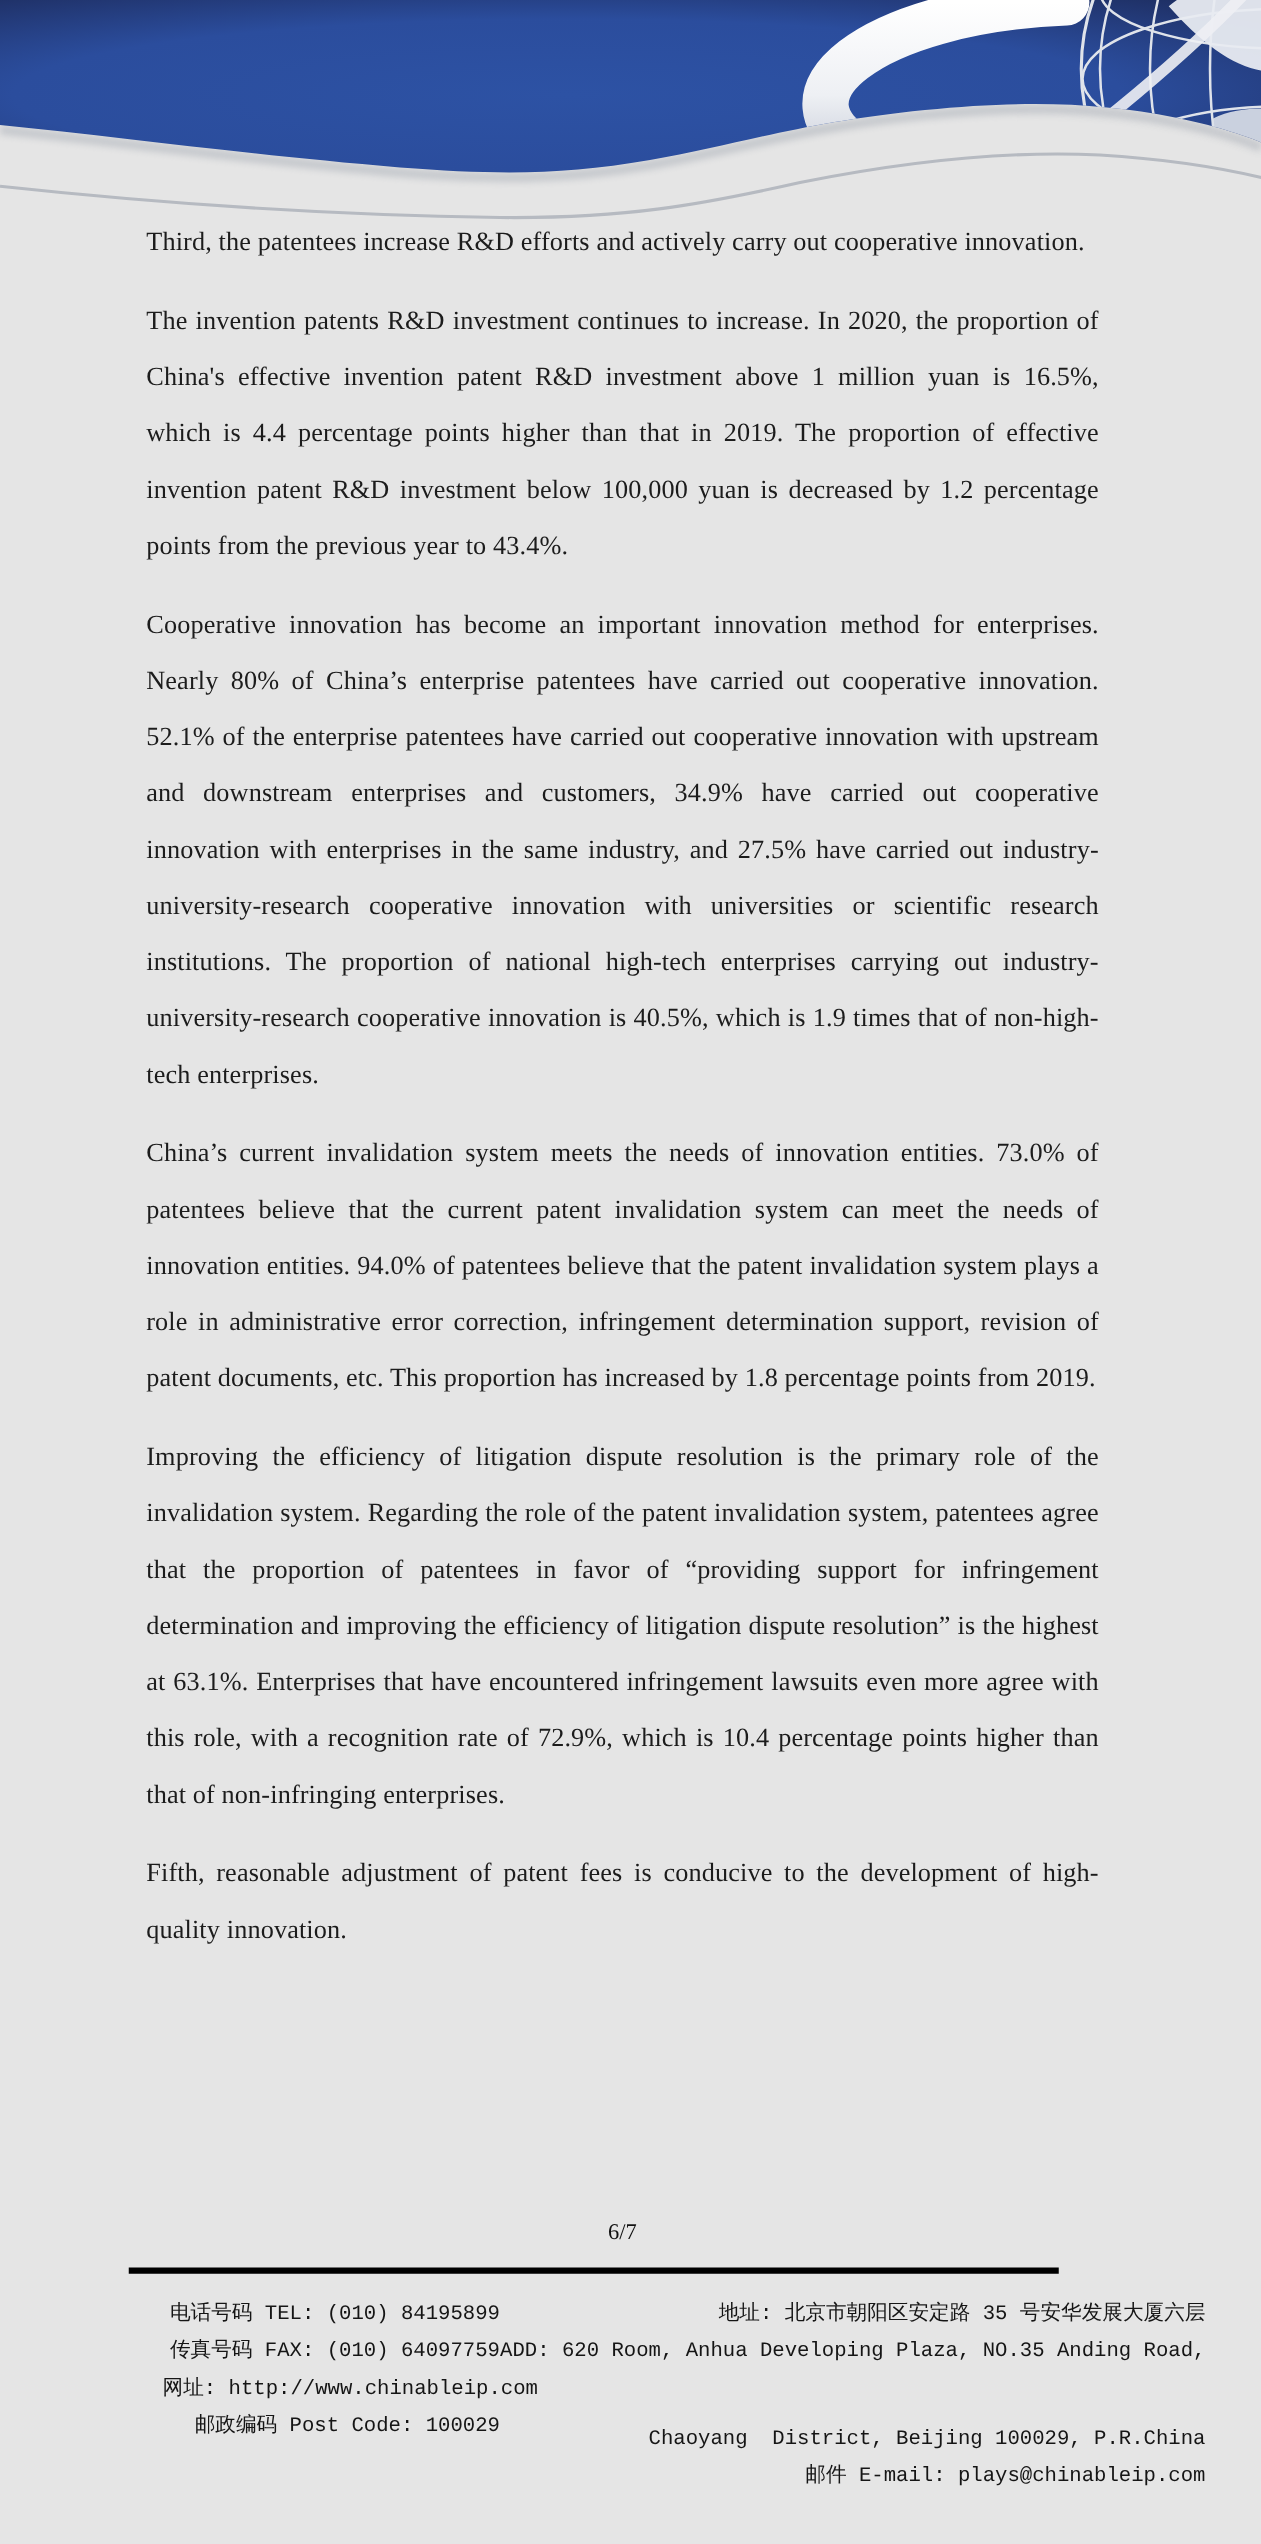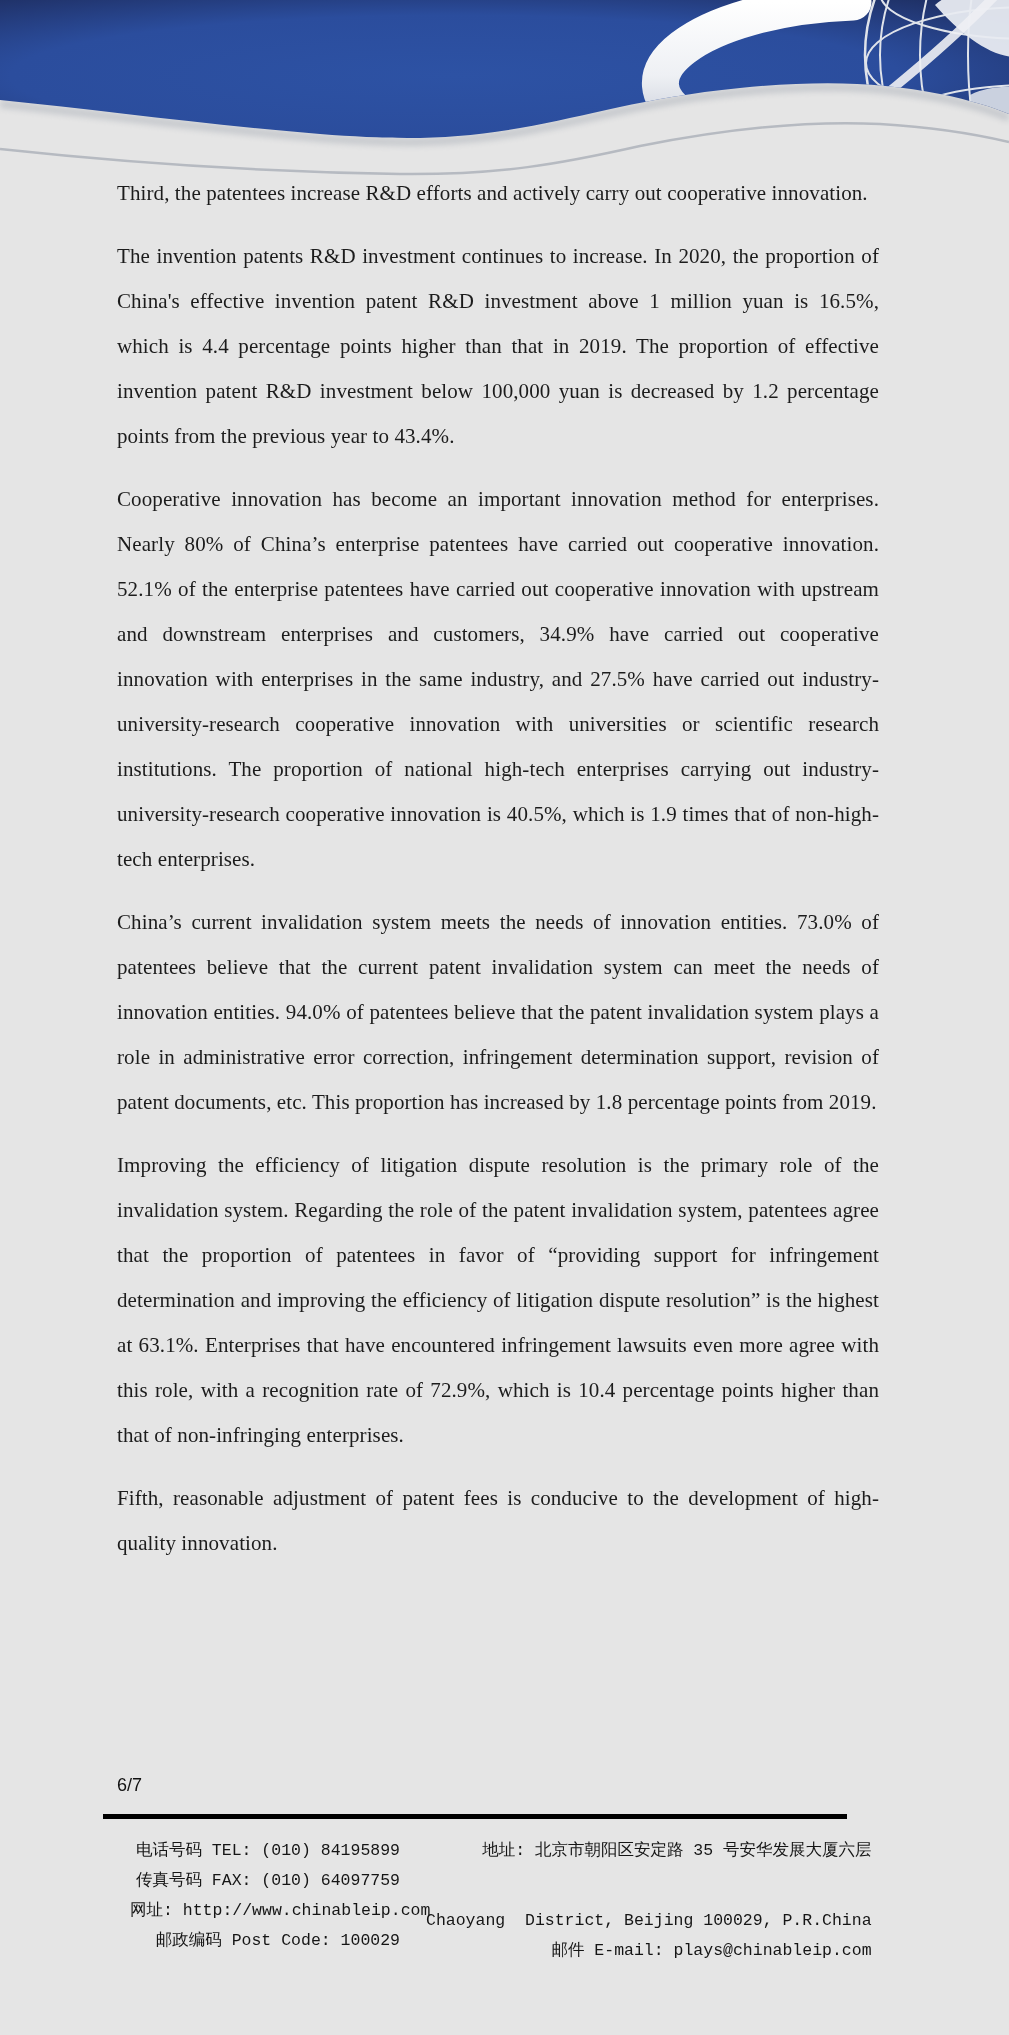--- a/index.html
+++ b/index.html
@@ -18,21 +18,22 @@
   .content p{
     margin:0 0 18px 0;
     font-size:21px;
     line-height:45px;
     text-align:justify;
     text-justify:inter-word;
     letter-spacing:0.1px;
   }
   .page-number{
     position:absolute;top:1775px;left:117px;width:762px;
-    font-family:Liberation Sans, sans-serif;
+    text-align:center;
+    font-family:Liberation Serif, serif;
     font-size:18px;color:#111;
   }
   .footer-rule{
     position:absolute;top:1814px;left:103px;width:744px;height:5px;
     background:#000;
   }
   .footer-cols{
     position:absolute;top:1836px;left:130px;width:780px;
     display:flex;
     font-family:"Liberation Mono","DejaVu Sans Mono",monospace;
@@ -112,18 +113,19 @@
 
   <div class="footer-cols">
     <div class="fcol-left">
       <div class="frow">电话号码 TEL: (010) 84195899</div>
       <div class="frow">传真号码 FAX: (010) 64097759</div>
       <div class="frow">网址: http://www.chinableip.com</div>
       <div class="frow">邮政编码 Post Code: 100029</div>
     </div>
     <div class="fcol-right">
       <div class="frow">地址: 北京市朝阳区安定路 35 号安华发展大厦六层</div>
+      <div class="frow">ADD: 620 Room, Anhua Developing Plaza, NO.35 Anding Road,</div>
       <div class="frow indent">Chaoyang  District, Beijing 100029, P.R.China</div>
       <div class="frow">邮件 E-mail: plays@chinableip.com</div>
     </div>
   </div>
 
 </div>
 
 </body></html>

